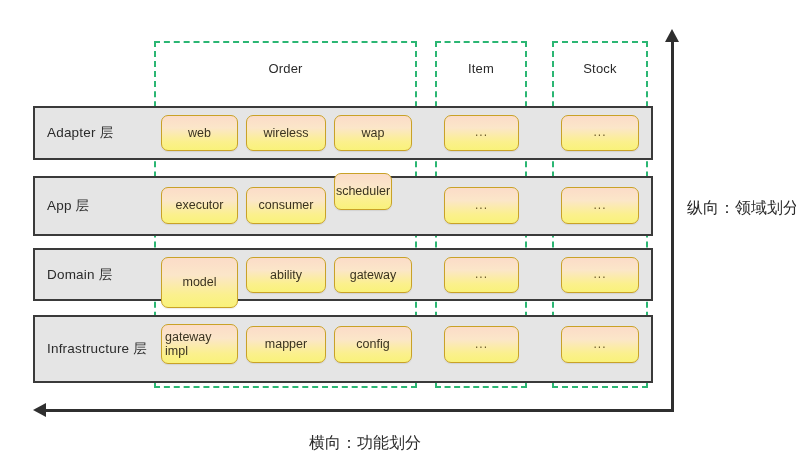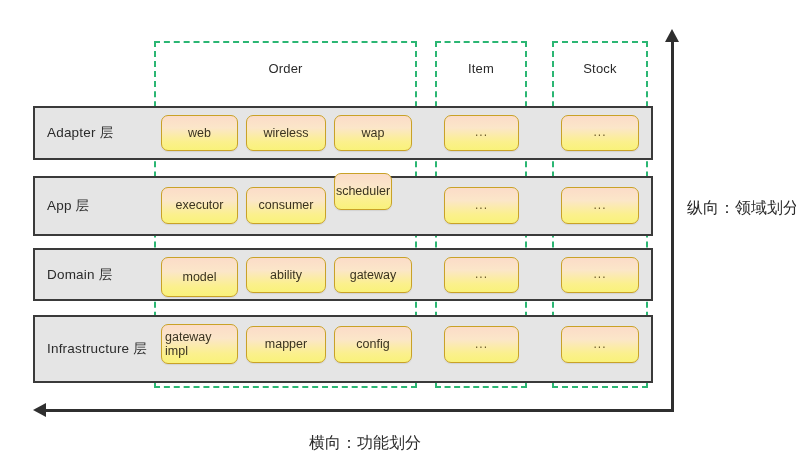--- a/index.html
+++ b/index.html
@@ -154,21 +154,21 @@
   </div>
   <div class="comp" style="left:161px; top:187px; width:77px; height:37px;">executor</div>
   <div class="comp" style="left:246px; top:187px; width:80px; height:37px;">consumer</div>
   <div class="comp" style="left:334px; top:173px; width:58px; height:37px;">scheduler</div>
   <div class="comp dots" style="left:444px; top:187px; width:75px; height:37px;">...</div>
   <div class="comp dots" style="left:561px; top:187px; width:78px; height:37px;">...</div>
 
   <div class="layer-row" style="left:33px; top:248px; width:620px; height:53px;">
     <div class="layer-name">Domain 层</div>
   </div>
-  <div class="comp" style="left:161px; top:257px; width:77px; height:40px;">model</div>
+  <div class="comp" style="left:161px; top:257px; width:77px; height:51px;">model</div>
   <div class="comp" style="left:246px; top:257px; width:80px; height:36px;">ability</div>
   <div class="comp" style="left:334px; top:257px; width:78px; height:36px;">gateway</div>
   <div class="comp dots" style="left:444px; top:257px; width:75px; height:36px;">...</div>
   <div class="comp dots" style="left:561px; top:257px; width:78px; height:36px;">...</div>
 
   <div class="layer-row" style="left:33px; top:315px; width:620px; height:68px;">
     <div class="layer-name">Infrastructure 层</div>
   </div>
   <div class="comp" style="left:161px; top:324px; width:77px; height:40px;">gateway impl</div>
   <div class="comp" style="left:246px; top:326px; width:80px; height:37px;">mapper</div>

